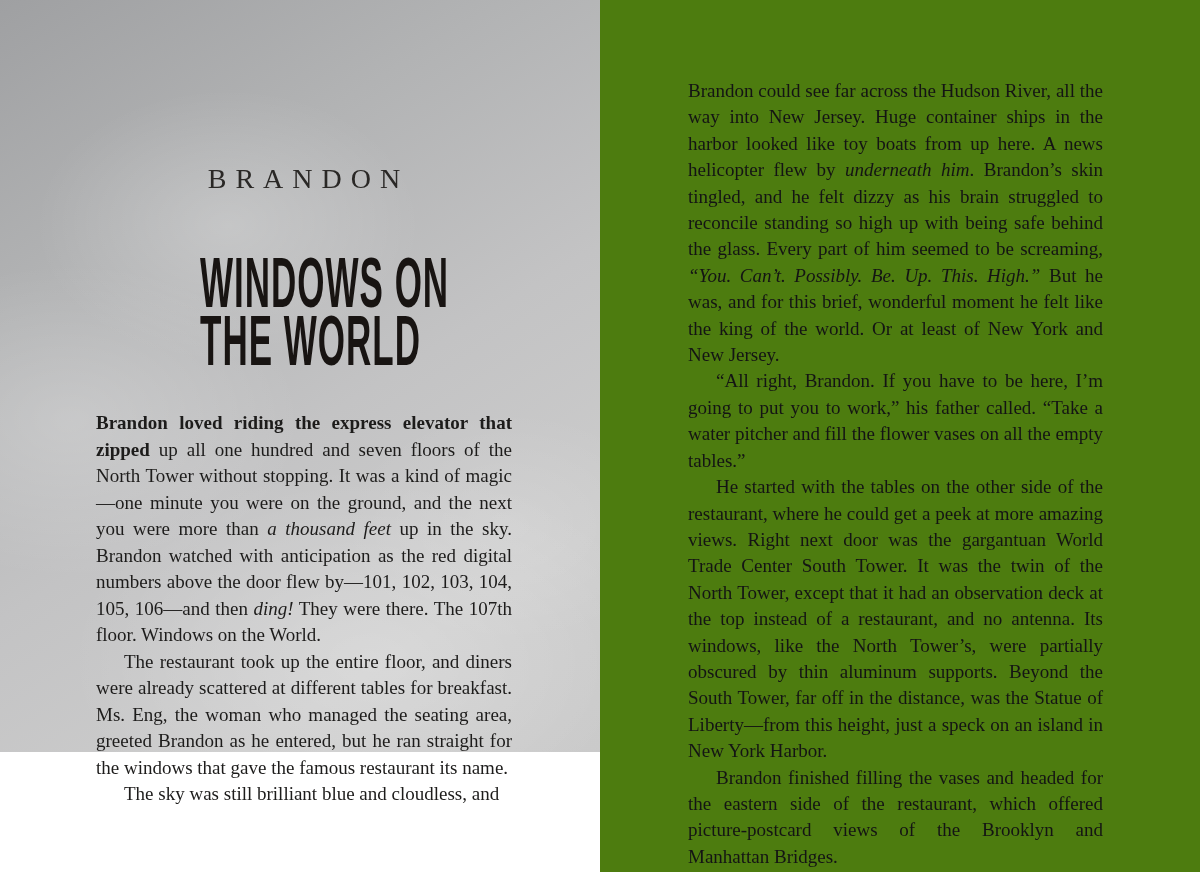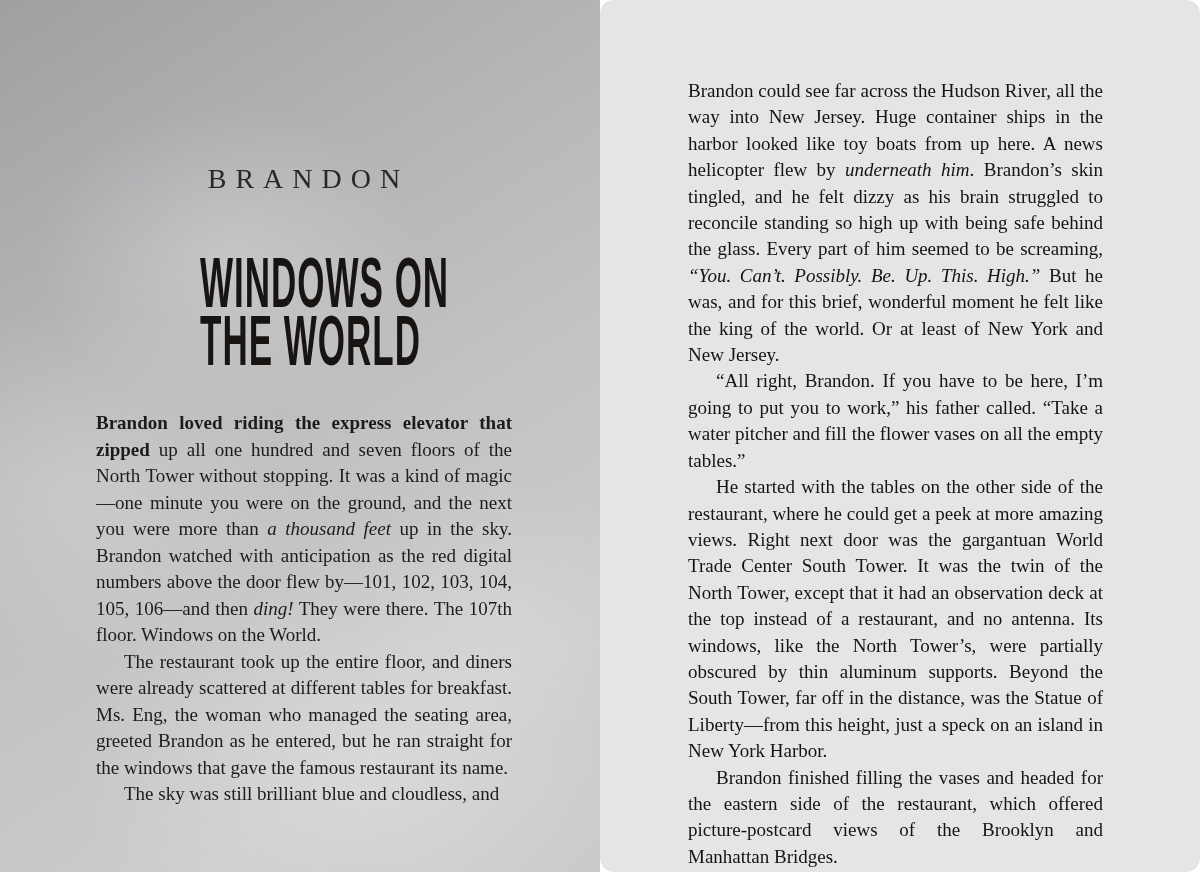--- a/index.html
+++ b/index.html
@@ -6,21 +6,21 @@
   .spread{
     position:relative;
     width:1200px;height:872px;
     display:flex;
     overflow:hidden;
     font-family:"Liberation Serif", serif;
   }
   
   .page-left{
     position:relative;
-    width:600px;height:872px;
+    width:600px;height:752px;
     background:
       radial-gradient(ellipse 46% 26% at 38% 30%, rgba(255,255,255,0.22), rgba(255,255,255,0) 70%),
       radial-gradient(ellipse 55% 30% at 12% 56%, rgba(255,255,255,0.20), rgba(255,255,255,0) 70%),
       radial-gradient(ellipse 70% 36% at 62% 88%, rgba(255,255,255,0.26), rgba(255,255,255,0) 72%),
       radial-gradient(ellipse 40% 22% at 85% 70%, rgba(255,255,255,0.14), rgba(255,255,255,0) 70%),
       linear-gradient(148deg, #9fa0a2 0%, #b2b3b4 28%, #c3c3c4 55%, #cccccc 80%, #c8c8c8 100%);
   }
   .left-column{
     position:absolute;
     left:96px; top:0;
@@ -47,22 +47,21 @@
     color:#181412;
     transform:scaleX(0.50);
     transform-origin:50% 0;
     white-space:nowrap;
   }
   .left-body{ margin-top:40px; }
   
   .page-right{
     position:relative;
     width:600px;height:872px;
-    background:#e5e5e5;
-    border-radius:14px;
+    background:#4d7c0f;
   }
   .right-column{
     position:absolute;
     left:88px; top:78px;
     width:415px;
   }
   
   .para{
     margin:0;
     font-size:19px;

